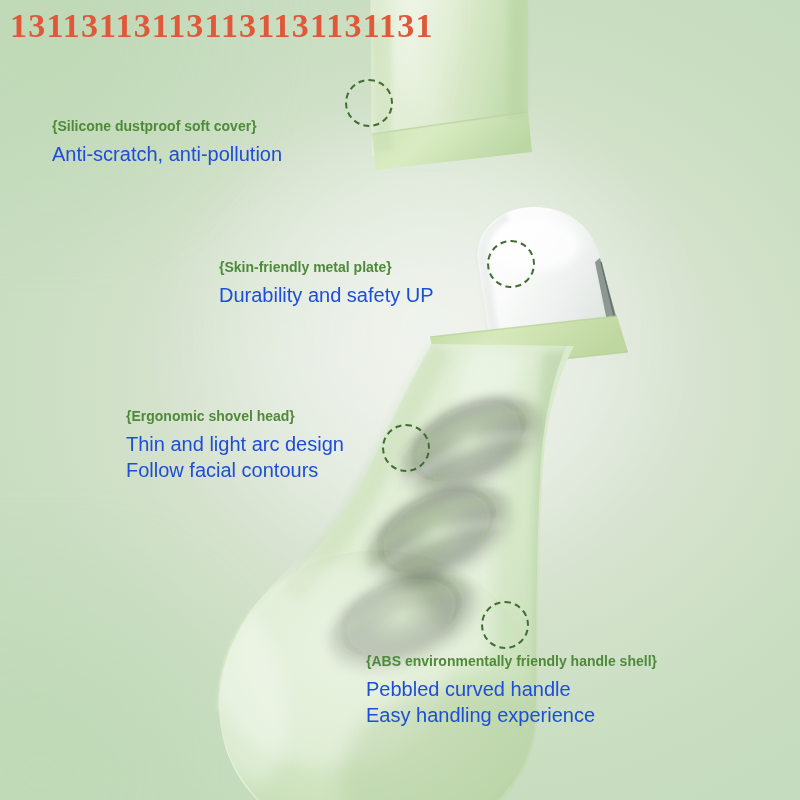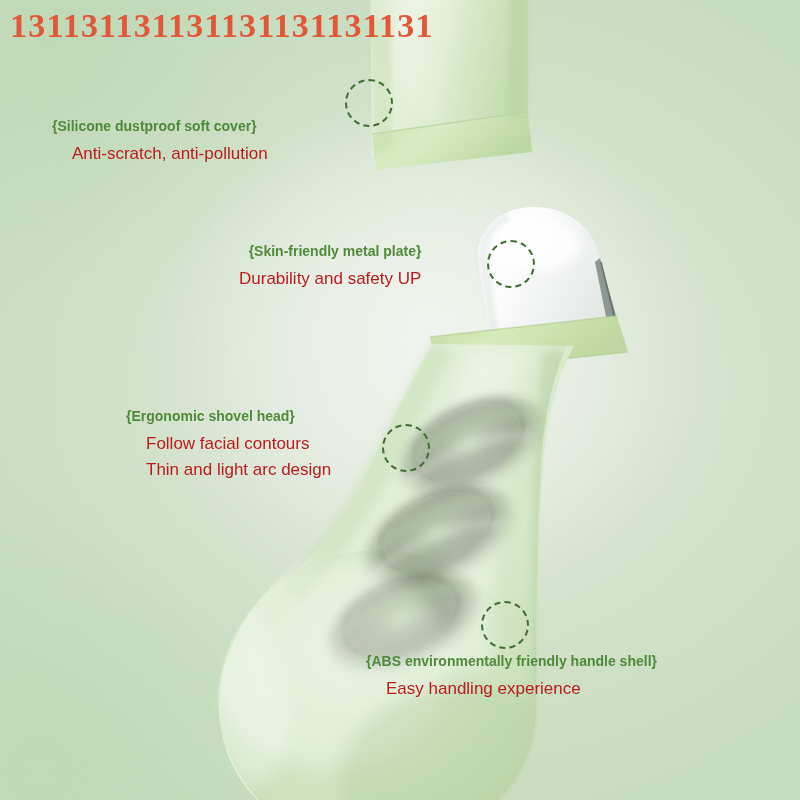--- a/index.html
+++ b/index.html
@@ -79,30 +79,29 @@
   .callout { position: absolute; }
   .callout .c-title {
     font-size: 14px;
     font-weight: 700;
     color: #4e8a3a;
     line-height: 1.25;
     white-space: nowrap;
     margin: 0 0 5px 0;
   }
   .callout .c-line {
-    font-size: 17px;
+    font-size: 20px;
     font-weight: 400;
-    color: #b91c1c;
+    color: #1d4ed8;
     line-height: 26px;
     white-space: nowrap;
-    margin-left: 20px;
   }
 
   .callout-cover  { left: 52px;  top: 118px; }
-  .callout-plate  { left: 219px; top: 243px; text-align: right; }
+  .callout-plate  { left: 219px; top: 259px; }
   .callout-shovel { left: 126px; top: 408px; }
   .callout-shell  { left: 366px; top: 653px; }
 
   
   .marker {
     position: absolute;
     width: 48px;
     height: 48px;
     border-radius: 50%;
     border: 2px dashed #3f6d32;
@@ -325,22 +324,23 @@
     <div class="c-line">Anti-scratch, anti-pollution</div>
   </div>
 
   <div class="callout callout-plate">
     <div class="c-title">{Skin-friendly metal plate}</div>
     <div class="c-line">Durability and safety UP</div>
   </div>
 
   <div class="callout callout-shovel">
     <div class="c-title">{Ergonomic shovel head}</div>
+    <div class="c-line">Thin and light arc design</div>
     <div class="c-line">Follow facial contours</div>
-    <div class="c-line">Thin and light arc design</div>
   </div>
 
   <div class="callout callout-shell">
     <div class="c-title">{ABS environmentally friendly handle shell}</div>
+    <div class="c-line">Pebbled curved handle</div>
     <div class="c-line">Easy handling experience</div>
   </div>
 
 </div>
 
 </body></html>

